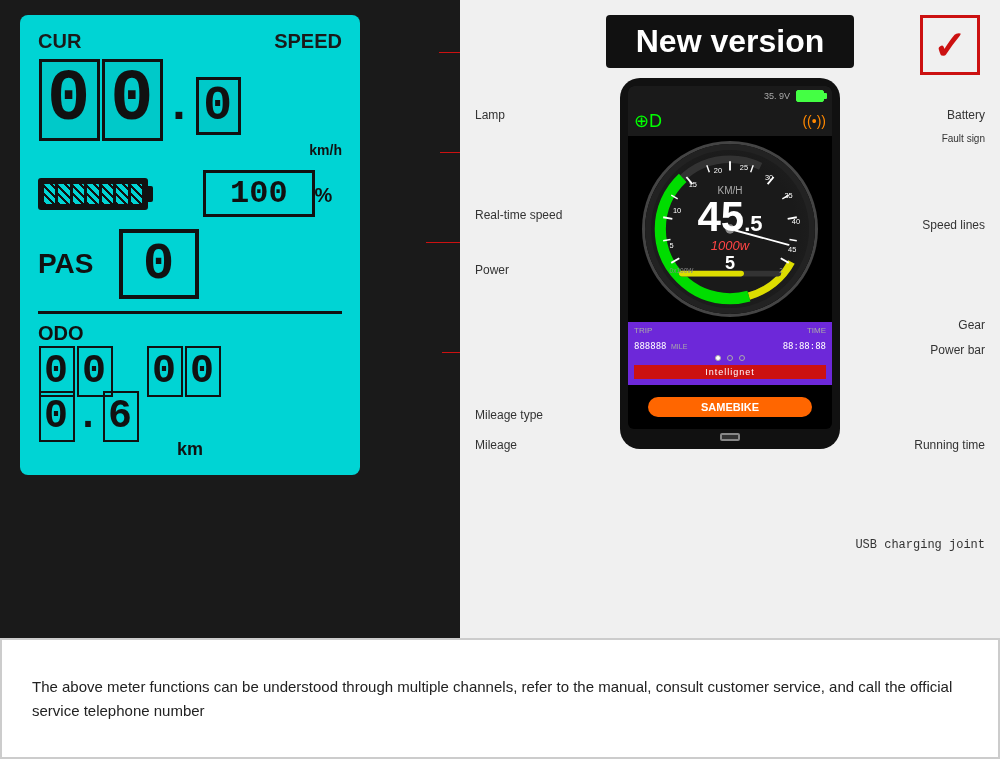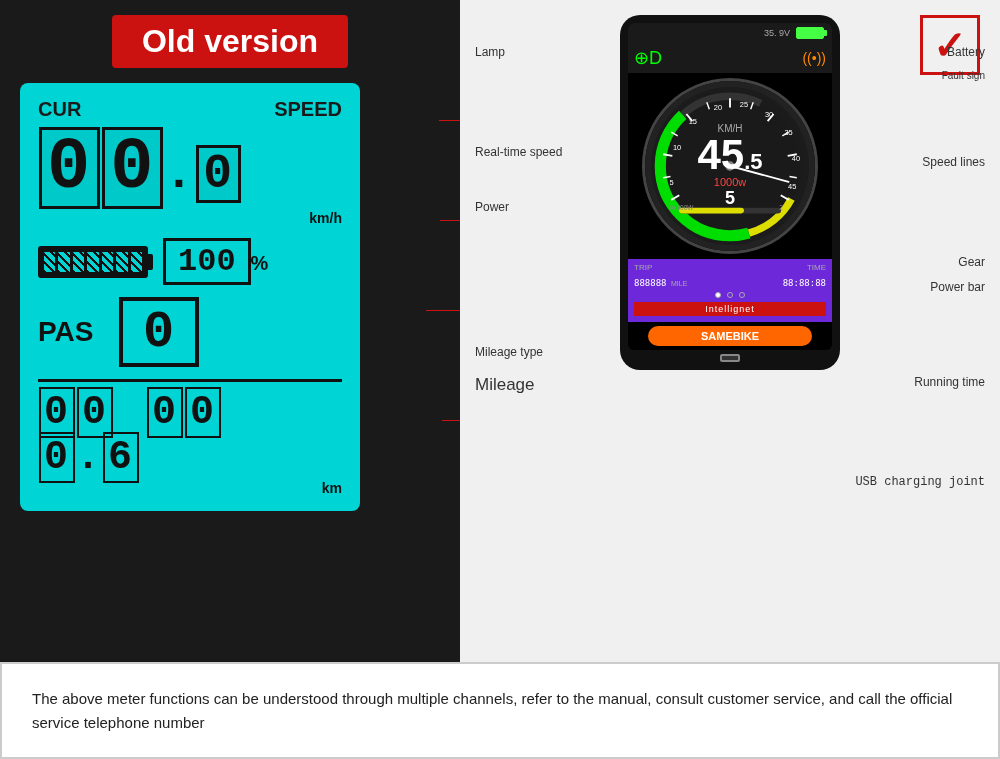--- a/index.html
+++ b/index.html
@@ -103,21 +103,22 @@
       background: repeating-linear-gradient(45deg, #111, #111 2px, #00d4d4 2px, #00d4d4 6px);
       border-radius: 1px;
     }
 
     .pct-display {
       font-size: 32px;
       font-weight: bold;
       font-family: 'Courier New', monospace;
       color: #111;
       border: 3px solid #111;
-      padding: 2px 12px;
+      padding: 2px 24px;
+      margin-left: 40px;
     }
 
     .pct-symbol {
       font-size: 20px;
       font-weight: bold;
       color: #111;
     }
 
     .pas-section {
       display: flex;
@@ -151,22 +152,22 @@
     }
 
     .odo-label {
       font-size: 20px;
       font-weight: bold;
       color: #111;
       margin-bottom: 4px;
     }
 
     .odo-km {
-      text-align: right;
-      font-size: 14px;
+      text-align: center;
+      font-size: 18px;
       font-weight: bold;
       color: #111;
     }
 
     
     .right-panel {
       flex: 1;
       background: #f0f0f0;
       display: flex;
       flex-direction: column;
@@ -323,22 +324,23 @@
       z-index: 2;
       line-height: 1;
     }
 
     .speed-decimal {
       font-size: 22px;
     }
 
     .power-value {
       color: #ff4444;
-      font-size: 11px;
+      font-size: 13px;
       z-index: 2;
+      font-style: italic;
     }
 
     .gear-value {
       color: white;
       font-size: 18px;
       font-weight: bold;
       z-index: 2;
     }
 
     .screen-bottom {
@@ -375,21 +377,21 @@
     }
 
     .samebike-btn {
       background: #ff6600;
       text-align: center;
       color: white;
       font-size: 11px;
       font-weight: bold;
       padding: 4px;
       border-radius: 10px;
-      margin: 4px auto;
+      margin: 12px auto;
       width: 80%;
     }
 
     .dots-row {
       display: flex;
       justify-content: center;
       gap: 6px;
       padding: 2px;
     }
 
@@ -420,32 +422,31 @@
 
     
     .bottom-description {
       background: white;
       border: 2px solid #ccc;
       padding: 14px 30px;
       font-size: 15px;
       color: #222;
       line-height: 1.6;
       text-align: left;
-      height: 97px;
+      height: 121px;
       display: flex;
       align-items: center;
     }
   </style>
 </head>
 <body>
 
 <div class="main-content">
 
   <div class="left-panel">
-    <div class="old-version-badge">Old version</div>
 
     <div style="position:relative; width:100%;">
       <div class="old-display">
         <div class="old-display-header">
           <span>CUR</span>
           <span>SPEED</span>
         </div>
 
         <div style="display:flex; align-items:flex-start; gap:4px;">
           <div style="font-size:72px; font-weight:900; font-family:'Courier New',monospace; color:#111; letter-spacing:2px; line-height:1;">
@@ -469,20 +470,21 @@
             <span class="pct-symbol">%</span>
           </div>
         </div>
 
         <div class="pas-section">
           <span class="pas-label">PAS</span>
           <div class="gear-box">0</div>
         </div>
 
         <div class="odo-section">
+          <div class="odo-label">ODO</div>
           <div style="font-size:40px; font-weight:900; font-family:'Courier New',monospace; color:#111; letter-spacing:2px;">
             <span style="border:2px solid #111; padding:1px 3px; margin:1px;">0</span><span style="border:2px solid #111; padding:1px 3px; margin:1px;">0</span>
             <span style="margin:0 3px;"> </span>
             <span style="border:2px solid #111; padding:1px 3px; margin:1px;">0</span><span style="border:2px solid #111; padding:1px 3px; margin:1px;">0</span>
             <span style="margin:0 3px;"> </span>
             <span style="border:2px solid #111; padding:1px 3px; margin:1px;">0</span><span>.</span><span style="border:2px solid #111; padding:1px 3px; margin:1px;">6</span>
           </div>
           <div class="odo-km">km</div>
         </div>
       </div>
@@ -508,41 +510,42 @@
       <div style="position:absolute; right:-120px; top:330px;">
         <div style="display:flex; align-items:center; gap:5px;">
           <div style="width:40px; height:1px; background:#cc1111;"></div>
           <span style="font-size:12px; color:#ddd;">Mileage show</span>
         </div>
       </div>
     </div>
   </div>
 
   <div class="right-panel">
+    <div class="new-version-badge">New version</div>
 
     <div class="checkmark">
       <span class="checkmark-inner">✓</span>
     </div>
 
     <div class="device-wrapper">
 
       <div style="position:absolute; left:5px; top:0px; width:120px;">
         <div style="position:absolute; top:30px; left:0; font-size:12px; color:#333; white-space:nowrap;">
           <span>Lamp</span>
         </div>
         <div style="position:absolute; top:130px; left:0; font-size:12px; color:#333; white-space:nowrap;">
           <span>Real-time speed</span>
         </div>
         <div style="position:absolute; top:185px; left:0; font-size:12px; color:#333; white-space:nowrap;">
           <span>Power</span>
         </div>
         <div style="position:absolute; top:330px; left:0; font-size:12px; color:#333; white-space:nowrap;">
           <span>Mileage type</span>
         </div>
-        <div style="position:absolute; top:360px; left:0; font-size:17px; color:#333; white-space:nowrap;">
+        <div style="position:absolute; top:360px; left:0; font-size:12px; color:#333; white-space:nowrap;">
           <span>Mileage</span>
         </div>
       </div>
 
       <div class="device-frame" style="margin: 0 130px;">
         <div class="device-screen">
 
           <div class="screen-top">
             <span class="voltage-label">35. 9V</span>
             <div class="battery-new"></div>

